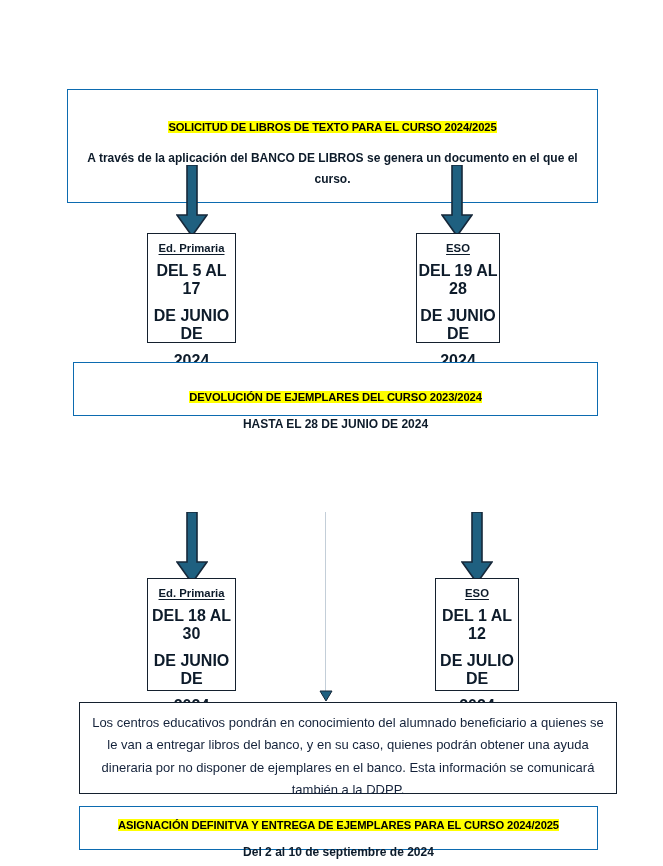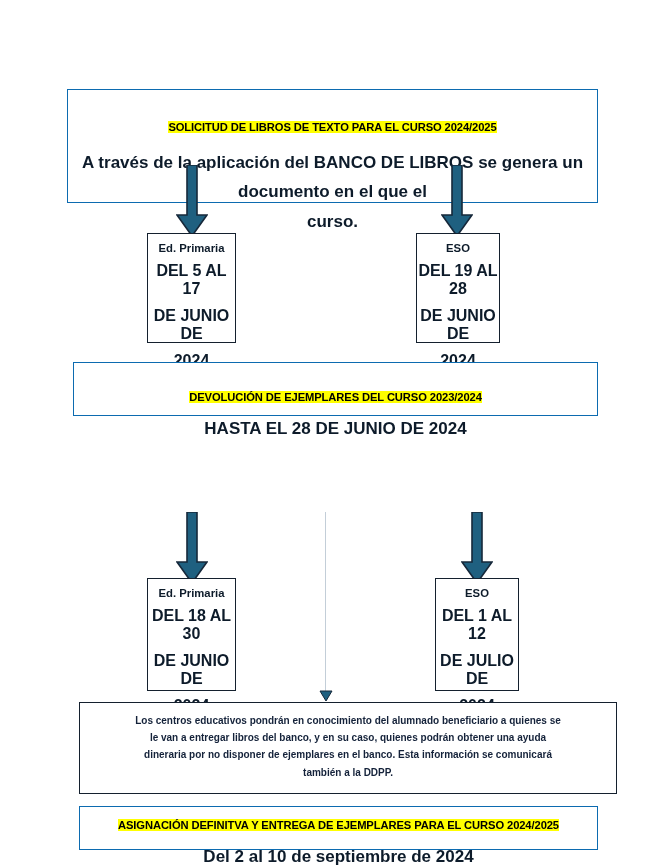--- a/index.html
+++ b/index.html
@@ -45,52 +45,53 @@
     line-height: 1.35;
   }
   .title-line {
     text-align: center;
     margin: 0;
     padding: 0;
   }
   .body-bold {
     color: #0d1b2a;
     font-weight: bold;
-    font-size: 17px;
+    font-size: 12px;
     line-height: 1.72;
     text-align: center;
     margin: 0;
   }
   .body-bold.left {
     text-align: left;
   }
   .body-plain {
     color: #14223a;
-    font-weight: bold;
-    font-size: 10px;
+    font-weight: normal;
+    font-size: 13px;
     line-height: 1.72;
     text-align: center;
     margin: 0;
   }
 
   
   .period-box {
     position: absolute;
     box-sizing: border-box;
     border: 1.4px solid #14202e;
     background: #ffffff;
     display: flex;
     flex-direction: column;
     align-items: center;
     padding-top: 8px;
   }
   .period-head {
     font-weight: bold;
     font-size: 11.3px;
     color: #0d1b2a;
+    text-decoration: underline;
     text-underline-offset: 2px;
     margin-bottom: 8px;
   }
   .period-line {
     font-weight: bold;
     font-size: 16px;
     color: #0d1b2a;
     margin-bottom: 9px;
     text-align: center;
   }

